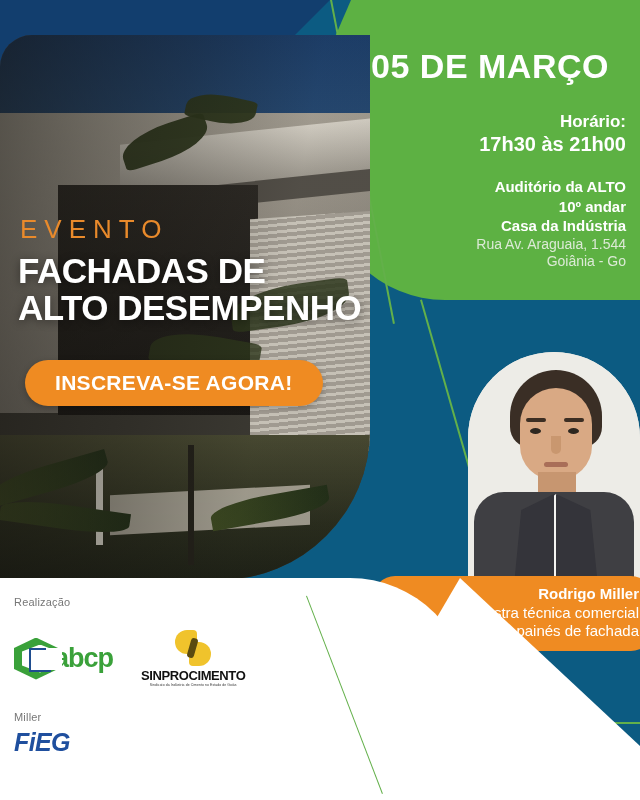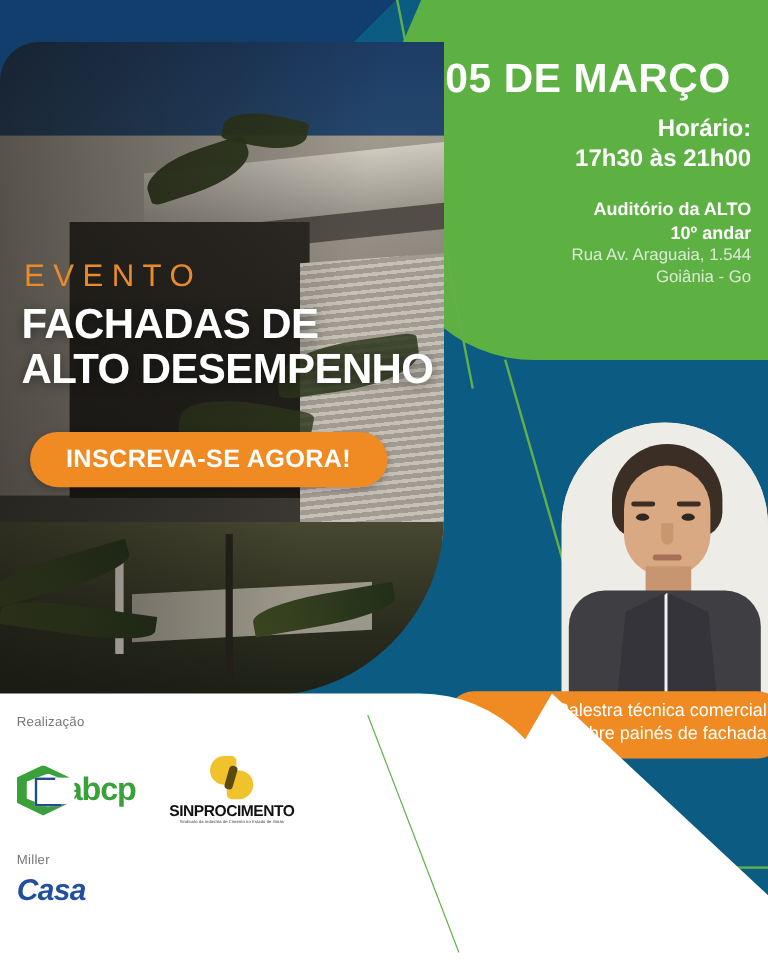--- a/index.html
+++ b/index.html
@@ -195,21 +195,21 @@
 
   .date{
     position:absolute;left:352px;top:47px;width:276px;
     text-align:center;color:#ffffff;
     font-size:34px;font-weight:bold;letter-spacing:.5px;
   }
   .green-block{
     position:absolute;right:14px;top:95px;width:260px;
     text-align:right;color:#ffffff;
   }
-  .gb-label{font-size:20px;font-weight:bold;line-height:1.25;}
+  .gb-label{font-size:17px;font-weight:bold;line-height:1.25;margin-top:16px;}
   .gb-time{font-size:20px;font-weight:bold;line-height:1.25;}
   .gb-venue{font-size:15px;font-weight:bold;line-height:1.3;margin-top:20px;}
   .gb-addr{font-size:14px;font-weight:400;line-height:1.25;color:#dcead6;}
 
   .speaker-card{
     position:absolute;left:373px;top:576px;
     width:252px;padding:8px 14px 10px 14px;
     background:#ef8b22;color:#ffffff;
     border-radius:22px;text-align:right;
   }
@@ -331,32 +331,34 @@
     <div class="sp-lapelR"></div>
   </div>
 
   <div class="date">05 DE MARÇO</div>
 
   <div class="green-block">
     <div class="gb-label">Horário:</div>
     <div class="gb-time">17h30 às 21h00</div>
     <div class="gb-venue">Auditório da ALTO</div>
     <div class="gb-venue" style="margin-top:0">10º andar</div>
+    <div class="gb-venue" style="margin-top:0">Casa da Indústria</div>
     <div class="gb-addr">Rua Av. Araguaia, 1.544</div>
     <div class="gb-addr">Goiânia - Go</div>
   </div>
 
   <div class="evento">EVENTO</div>
   <div class="headline">
     <div>FACHADAS DE</div>
     <div>ALTO DESEMPENHO</div>
   </div>
   <button class="cta">INSCREVA-SE AGORA!</button>
 
   <div class="speaker-card">
+    <div class="sc-name">Rodrigo Miller</div>
     <div class="sc-desc">Palestra técnica comercial</div>
     <div class="sc-desc">sobre painés de fachada</div>
   </div>
 
   <div class="bg-white-band"></div>
   <div class="bg-white-tail"></div>
   <div class="blue-bottom-round"></div>
 
   <div class="gline" style="left:306px;top:596px;width:1.4px;height:212px;transform:rotate(-21deg);"></div>
 
@@ -382,17 +384,17 @@
         <div class="sp-s"></div>
       </div>
       <div class="sinpro-t1">SINPROCIMENTO</div>
       <div class="sinpro-t2">Sindicato da Indústria de Cimento no Estado de Goiás</div>
     </div>
   </div>
 
   <div class="sec-label" style="left:14px;top:711px;">Miller</div>
 
   <div class="logo-row" style="left:14px;top:728px;gap:18px;">
-    <div class="fieg">Casa</div>
+    <div class="fieg">FiEG</div>
 
   </div>
 
 </div>
 
 </body></html>

